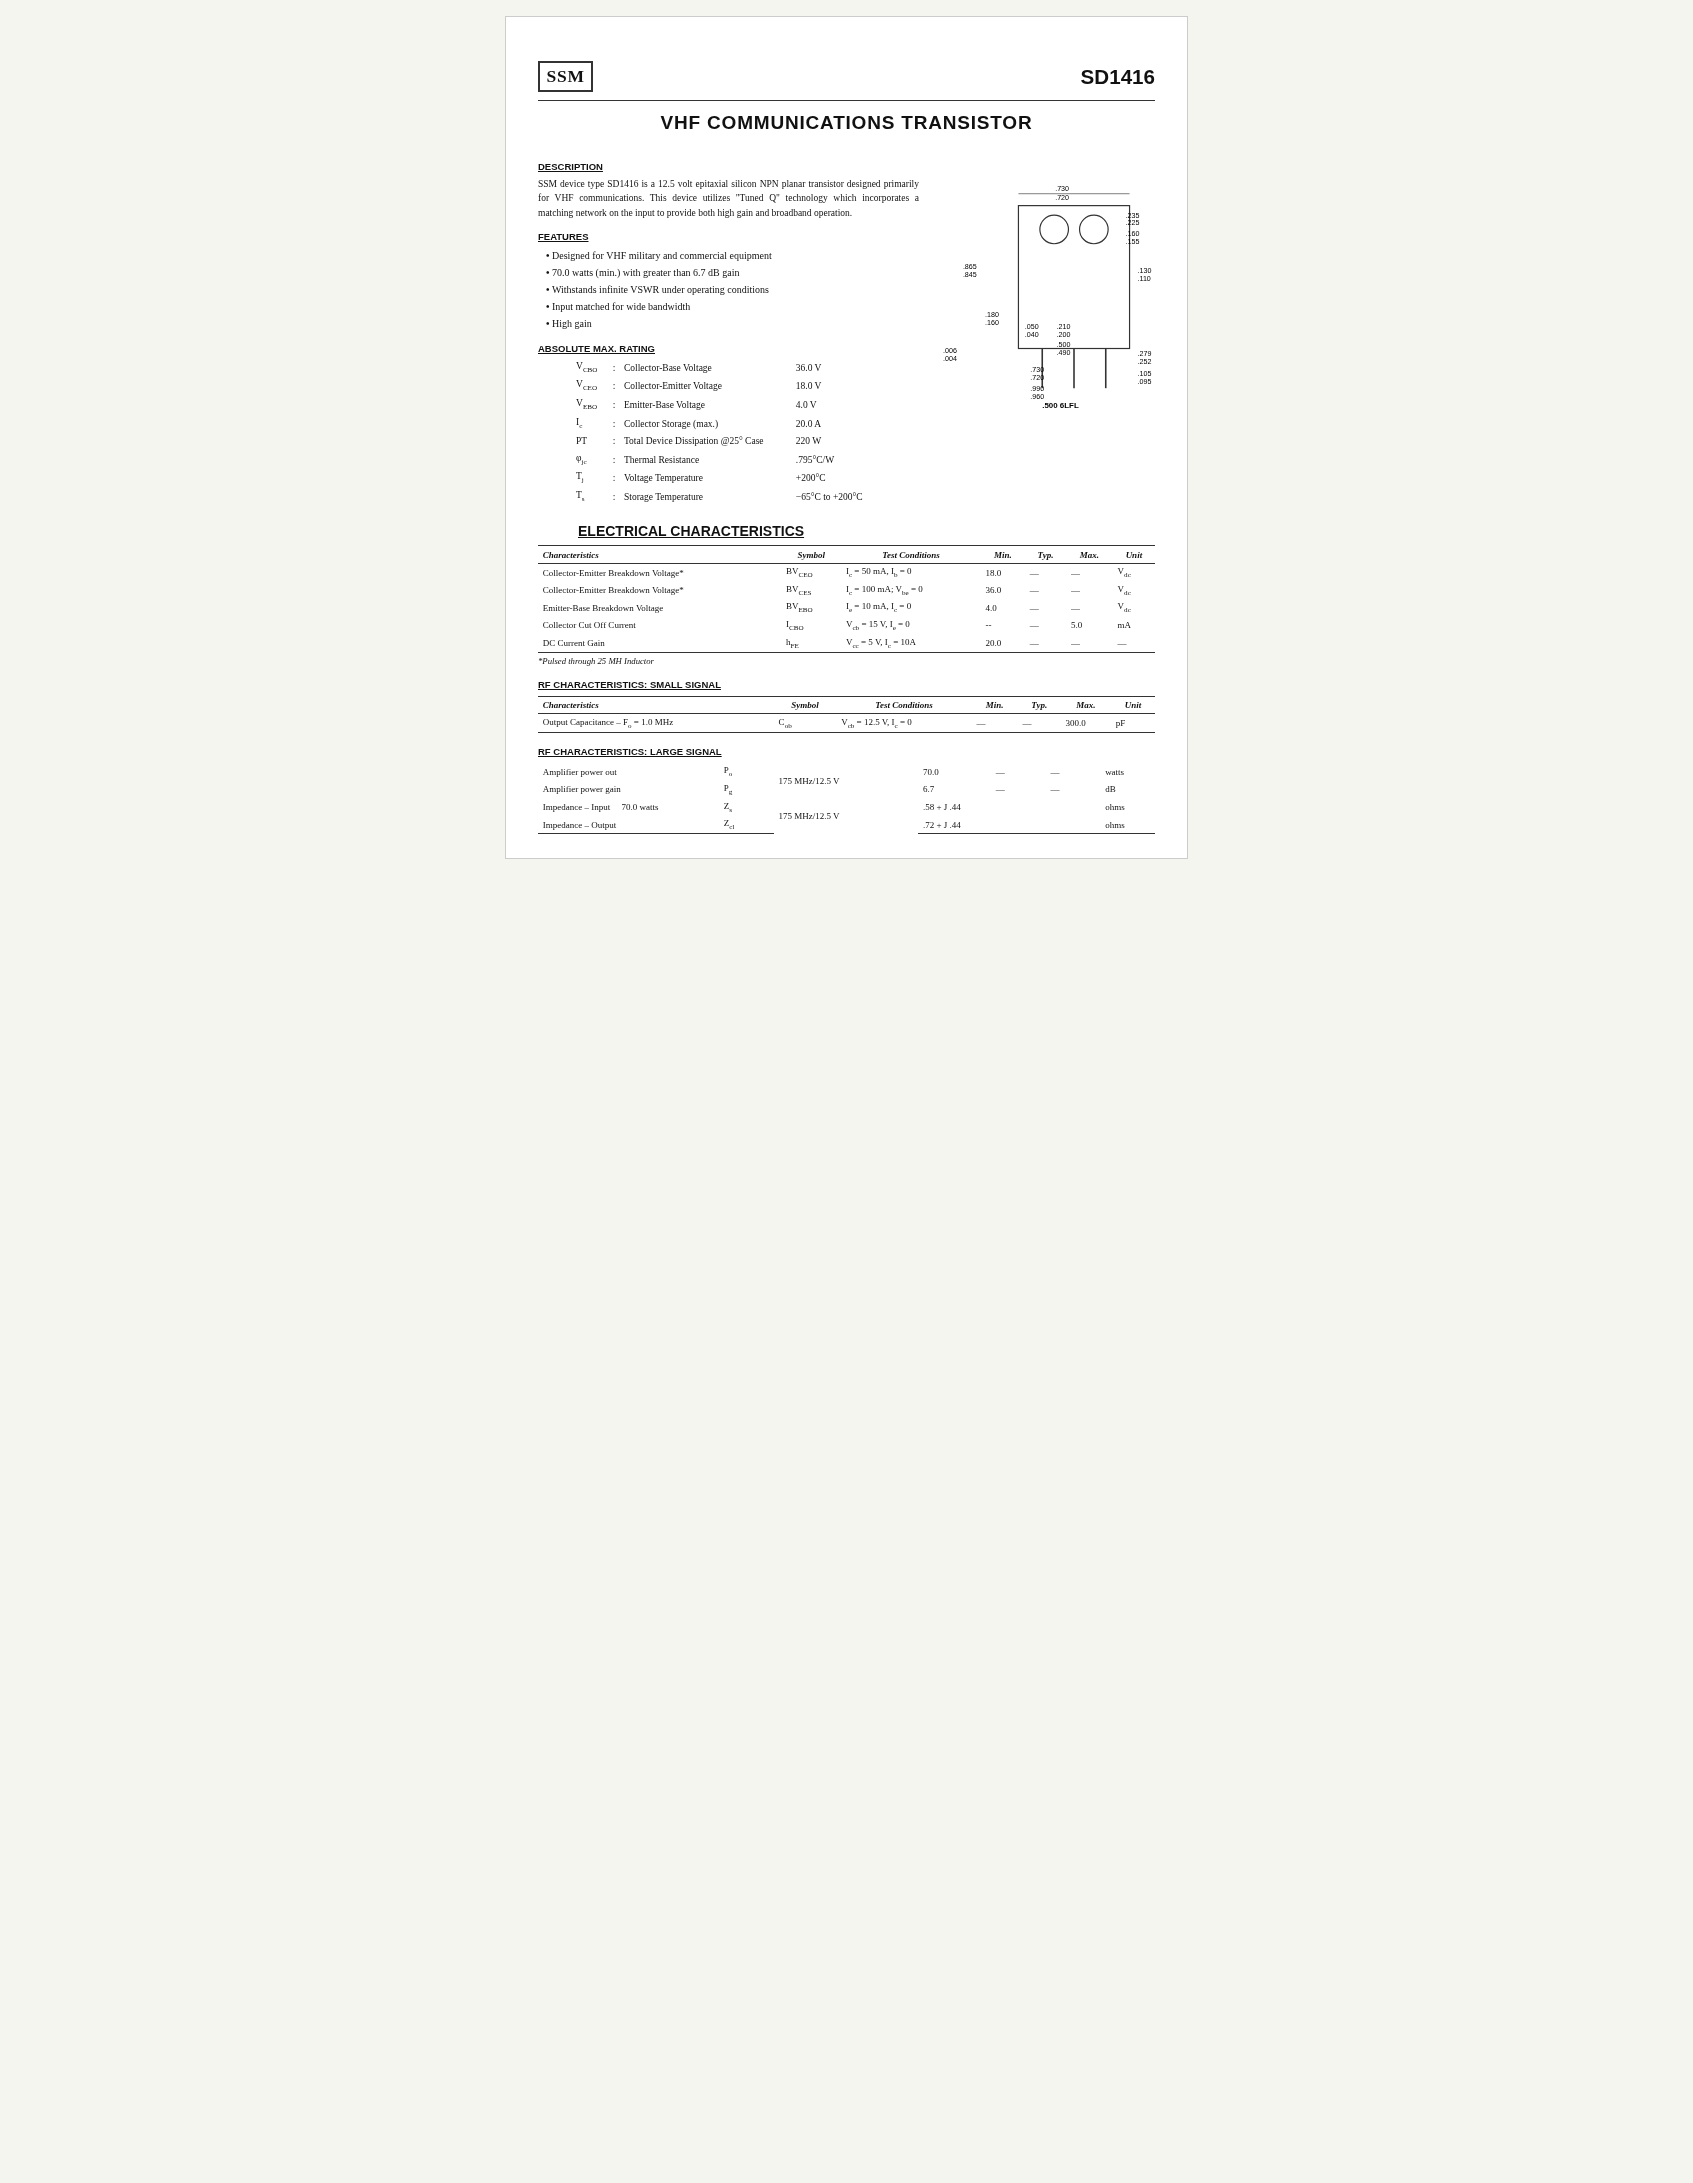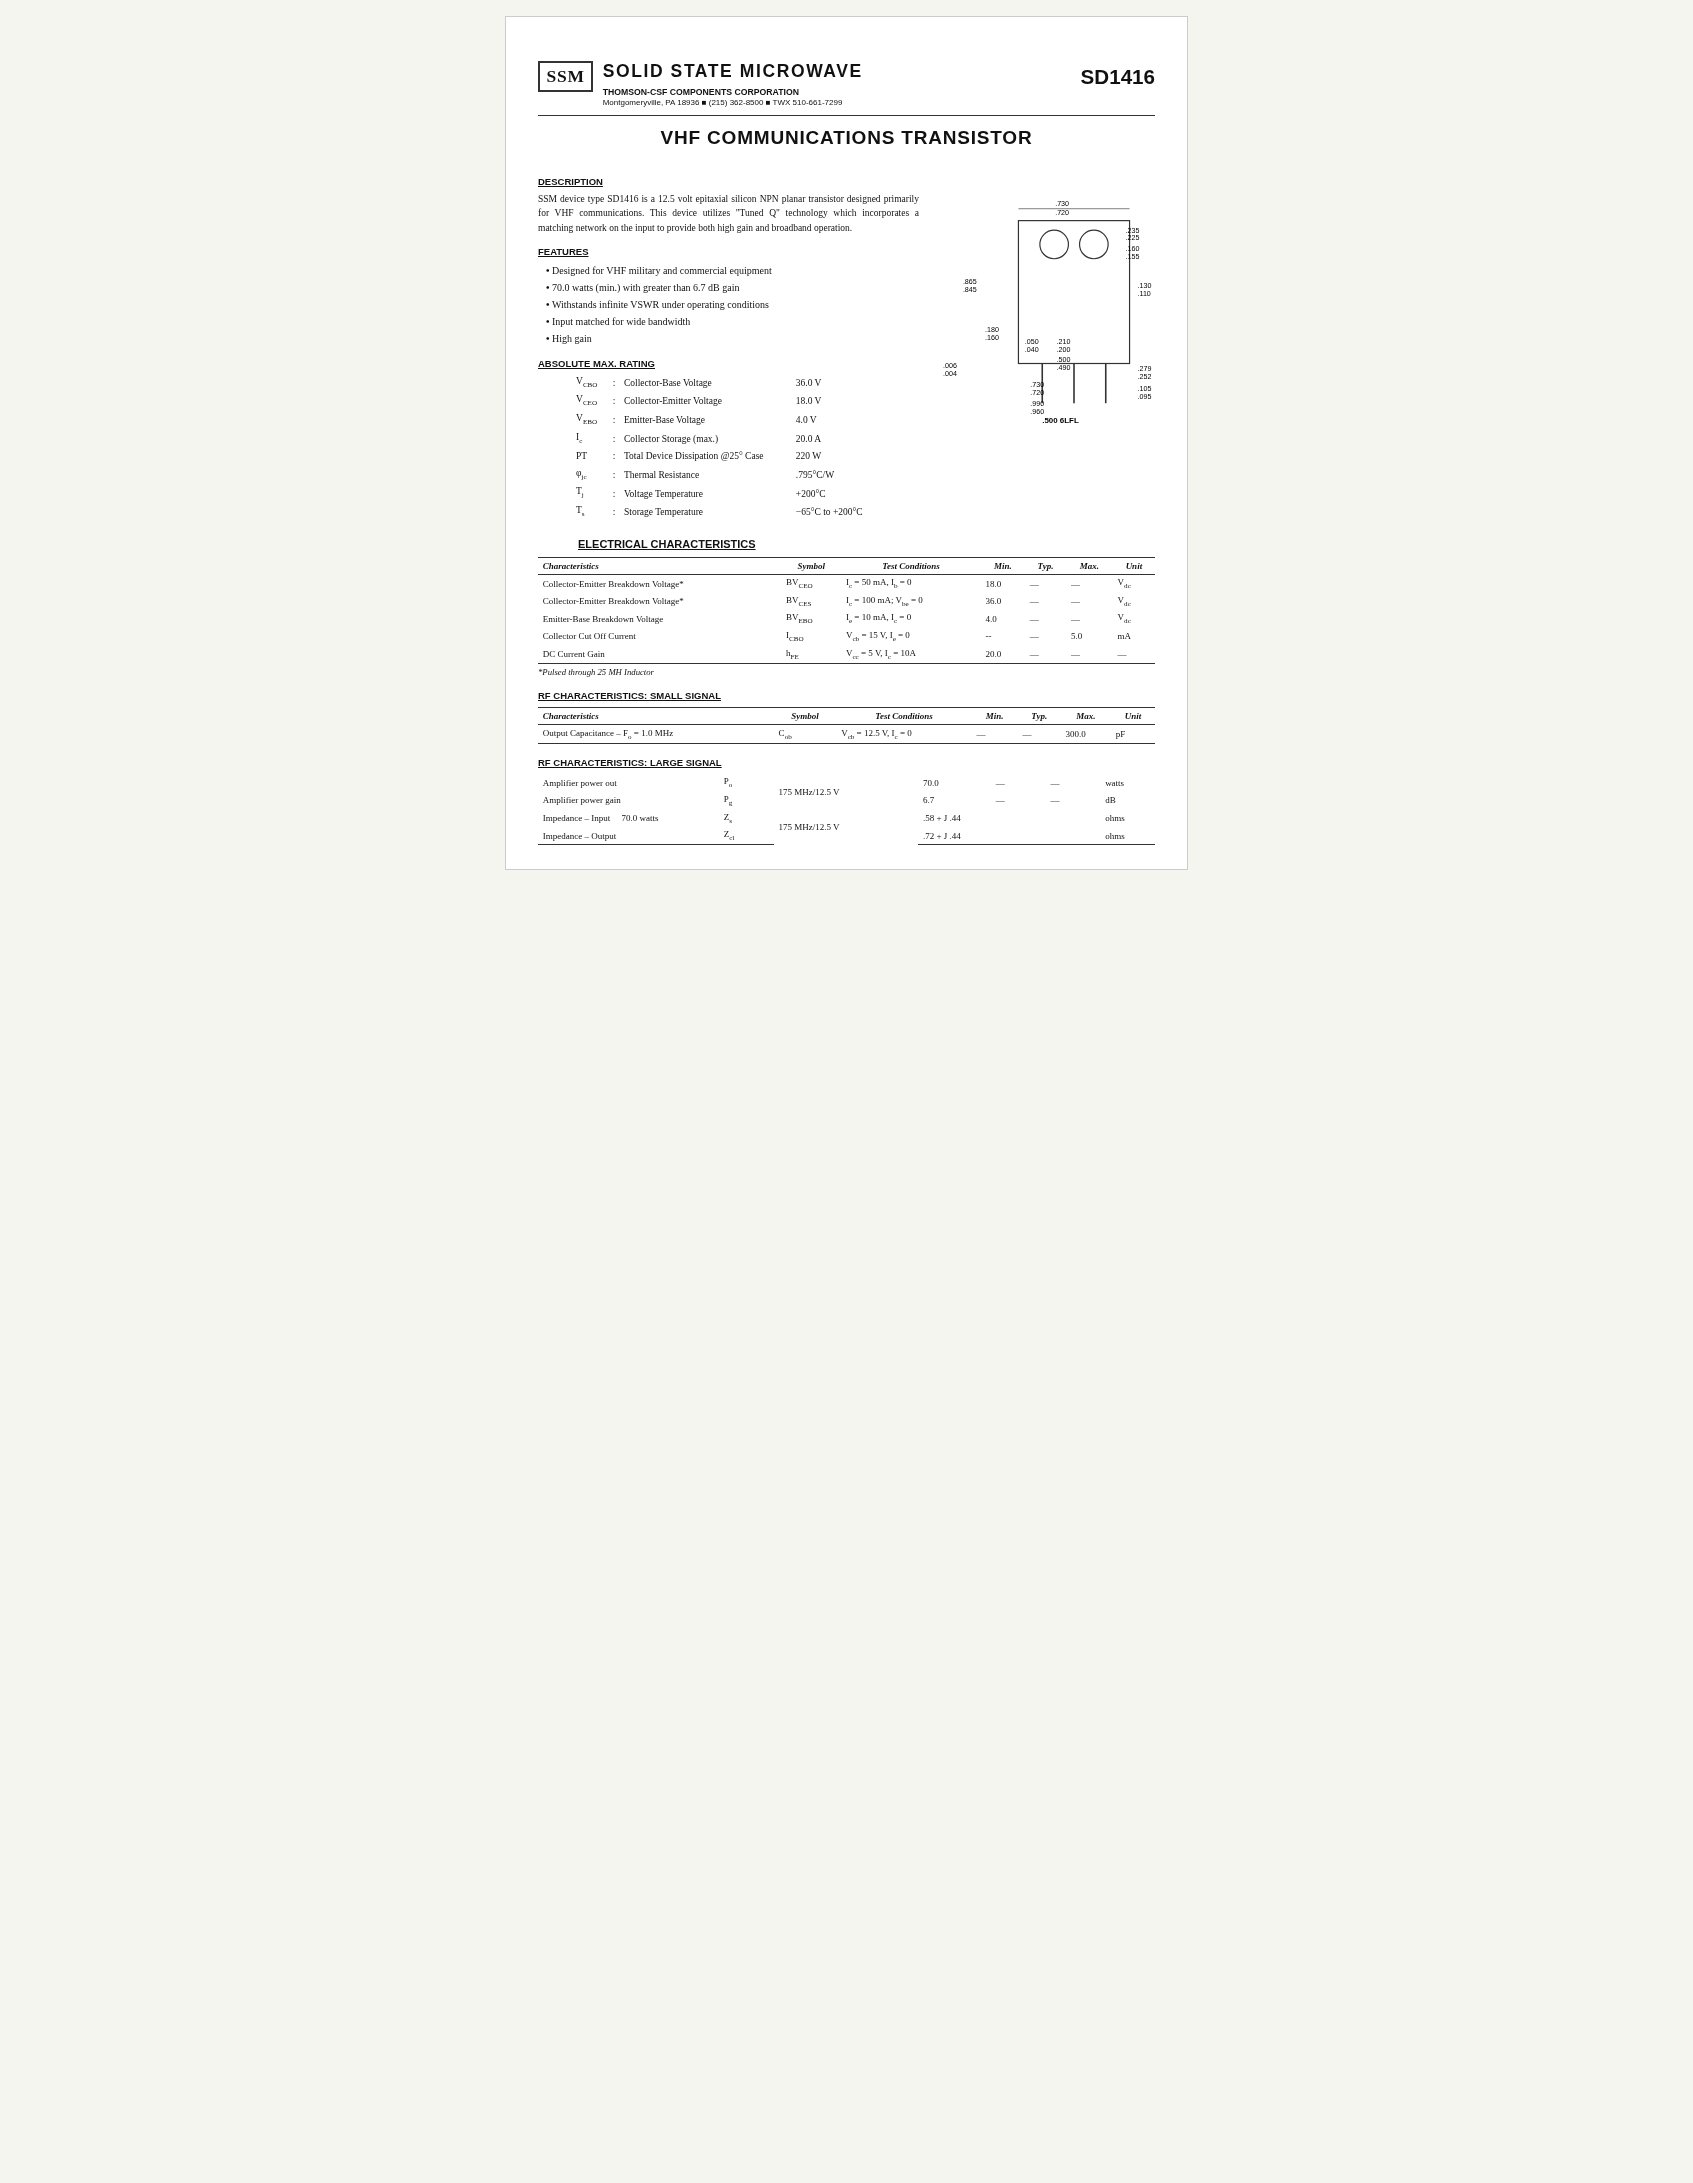--- a/index.html
+++ b/index.html
@@ -146,21 +146,21 @@
       margin-top: 8px;
     }
 
     
     .elec-section {
       margin-top: 16px;
       width: 100%;
     }
     .elec-title {
       font-weight: bold;
-      font-size: 11px;
+      font-size: 14px;
       font-family: Arial, sans-serif;
       text-decoration: underline;
       margin-bottom: 6.4px;
       padding-left: 40px;
     }
     .elec-table {
       width: 100%;
       border-collapse: collapse;
       font-size: 9px;
     }
@@ -220,25 +220,20 @@
     .rf-table thead th:first-child { text-align: left; }
   </style>
 </head>
 <body>
 
 <div class="page">
 
   <div class="header">
     <div class="logo-box">
       <span>SSM</span>
-    </div>
-    <div class="company-info">
-      <div class="company-title">SOLID STATE MICROWAVE</div>
-      <div class="company-sub">THOMSON-CSF COMPONENTS CORPORATION</div>
-      <div class="company-addr">Montgomeryville, PA 18936 ■ (215) 362-8500 ■ TWX 510-661-7299</div>
     </div>
     <div class="part-number">SD1416</div>
   </div>
 
   <div class="product-title">VHF COMMUNICATIONS TRANSISTOR</div>
 
   <div class="main-content">
 
     <div class="left-col">
 

